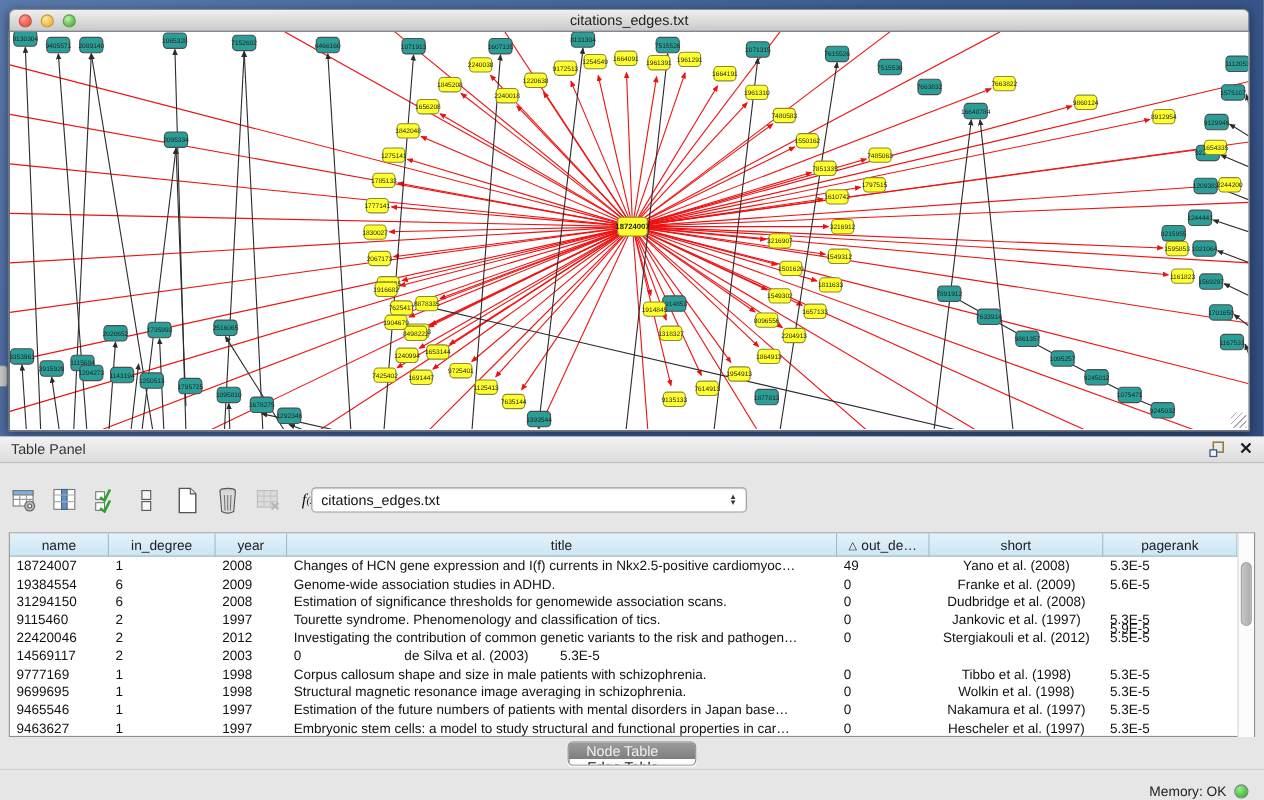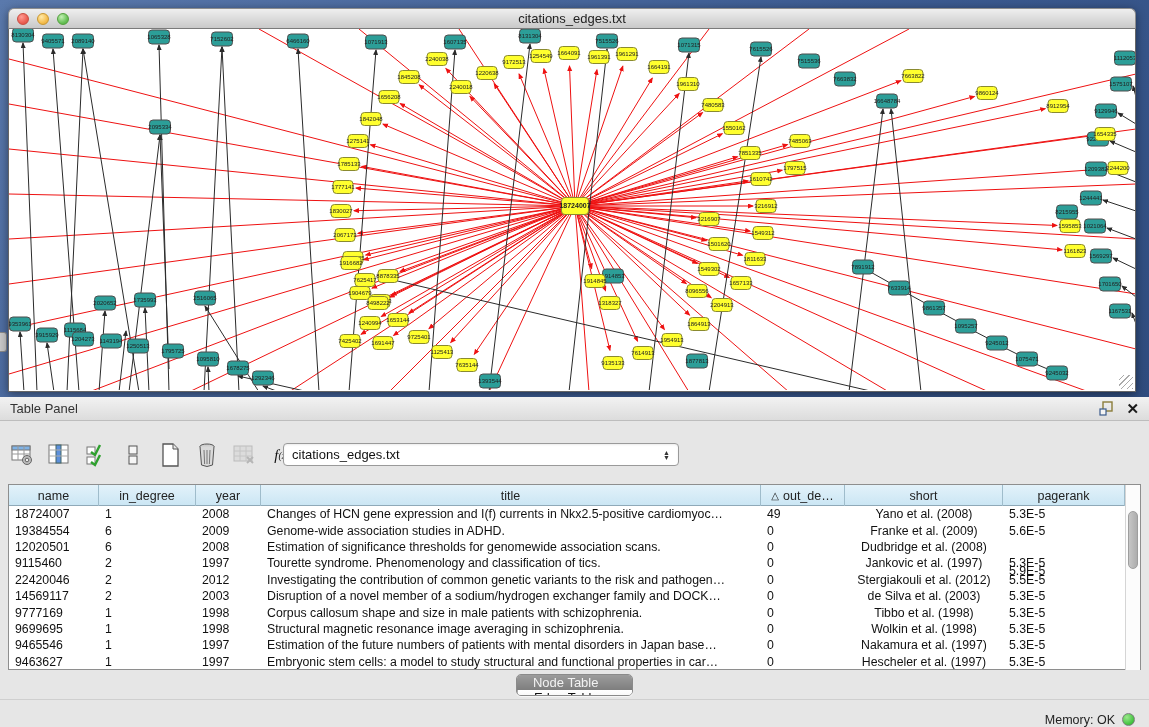--- a/index.html
+++ b/index.html
@@ -822,21 +822,21 @@
               <div class="tr">
                 <div class="td left" style="width: 90px;">19384554</div>
                 <div class="td left" style="width: 97px;">6</div>
                 <div class="td left" style="width: 65px;">2009</div>
                 <div class="td left" style="width: 500px;">Genome-wide association studies in ADHD.</div>
                 <div class="td left" style="width: 84px;">0</div>
                 <div class="td center" style="width: 158px;">Franke et al. (2009)</div>
                 <div class="td left" style="width: 122px;">5.6E-5</div>
               </div>
               <div class="tr">
-                <div class="td left" style="width: 90px;">12020501</div>
+                <div class="td left" style="width: 90px;">31294150</div>
                 <div class="td left" style="width: 97px;">6</div>
                 <div class="td left" style="width: 65px;">2008</div>
                 <div class="td left" style="width: 500px;">Estimation of significance thresholds for genomewide association scans.</div>
                 <div class="td left" style="width: 84px;">0</div>
                 <div class="td center" style="width: 158px;">Dudbridge et al. (2008)</div>
                 <div class="td left" style="width: 122px; margin-top: 48px;">5.9E-5</div>
               </div>
               <div class="tr">
                 <div class="td left" style="width: 90px;">9115460</div>
                 <div class="td left" style="width: 97px;">2</div>
@@ -852,21 +852,20 @@
                 <div class="td left" style="width: 65px;">2012</div>
                 <div class="td left" style="width: 500px;">Investigating the contribution of common genetic variants to the risk and pathogen…</div>
                 <div class="td left" style="width: 84px;">0</div>
                 <div class="td center" style="width: 158px;">Stergiakouli et al. (2012)</div>
                 <div class="td left" style="width: 122px;">5.5E-5</div>
               </div>
               <div class="tr">
                 <div class="td left" style="width: 90px;">14569117</div>
                 <div class="td left" style="width: 97px;">2</div>
                 <div class="td left" style="width: 65px;">2003</div>
-                <div class="td left" style="width: 500px;">Disruption of a novel member of a sodium/hydrogen exchanger family and DOCK…</div>
                 <div class="td left" style="width: 84px;">0</div>
                 <div class="td center" style="width: 158px;">de Silva et al. (2003)</div>
                 <div class="td left" style="width: 122px;">5.3E-5</div>
               </div>
               <div class="tr">
                 <div class="td left" style="width: 90px;">9777169</div>
                 <div class="td left" style="width: 97px;">1</div>
                 <div class="td left" style="width: 65px;">1998</div>
                 <div class="td left" style="width: 500px;">Corpus callosum shape and size in male patients with schizophrenia.</div>
                 <div class="td left" style="width: 84px;">0</div>

